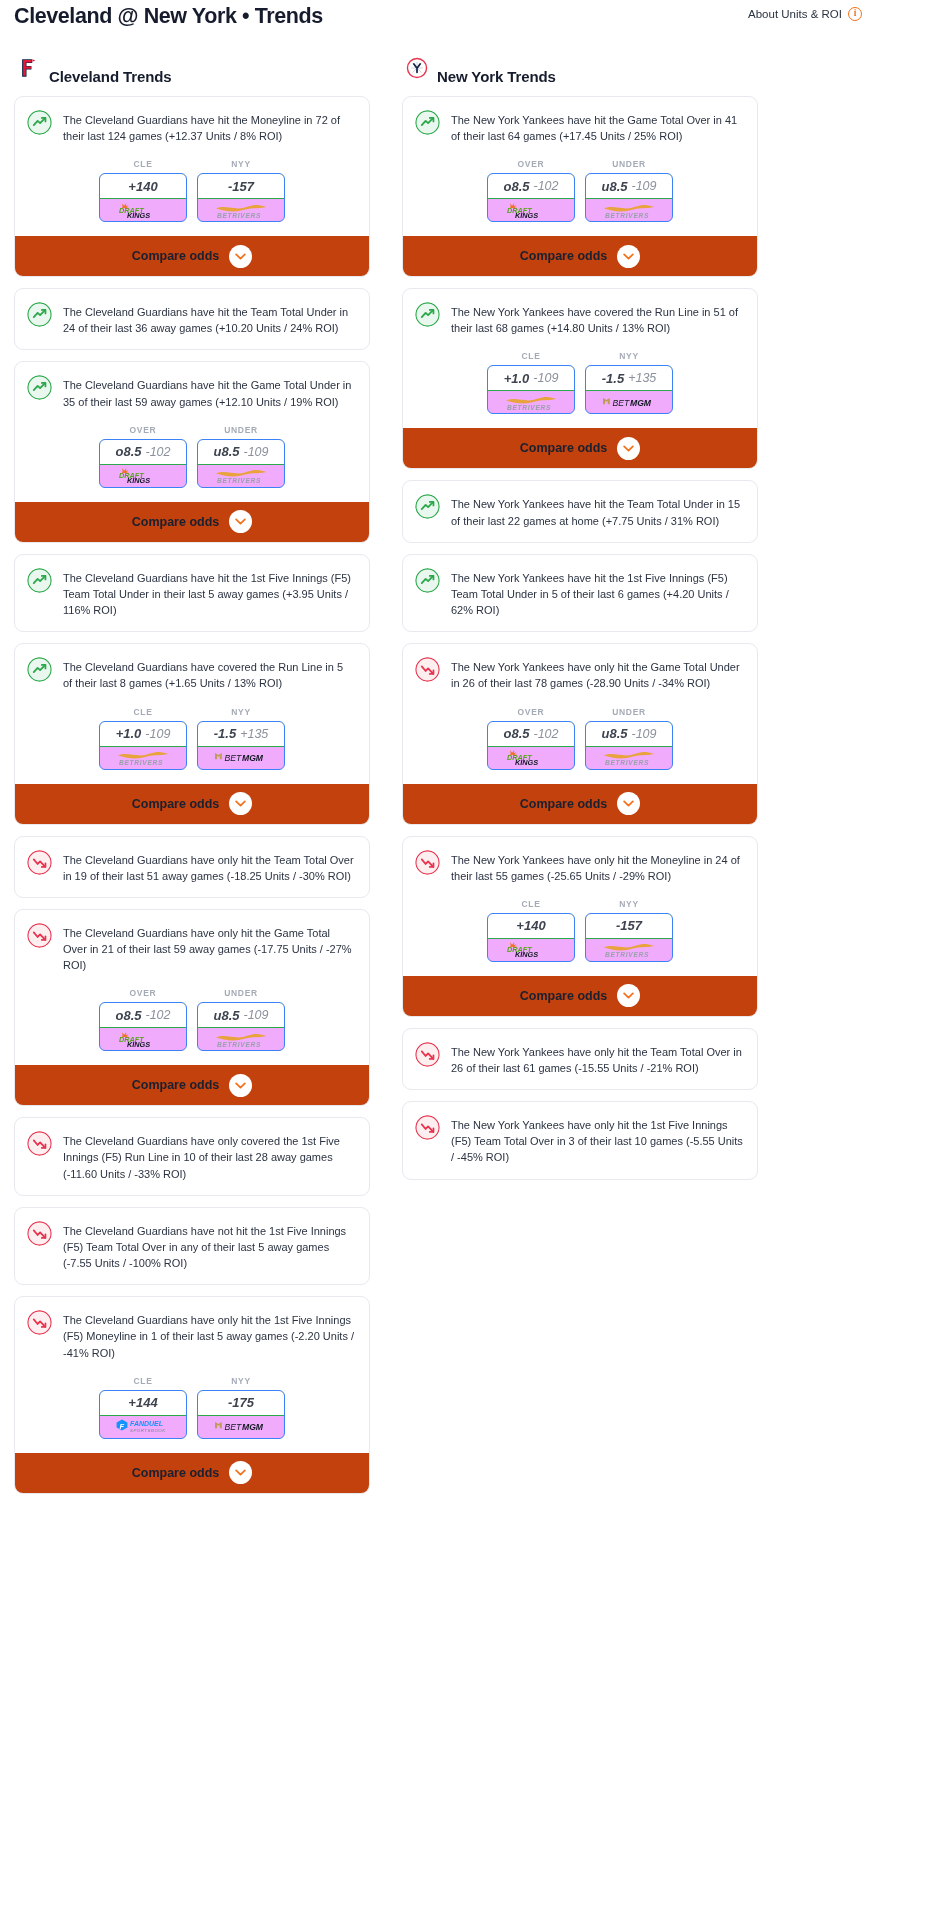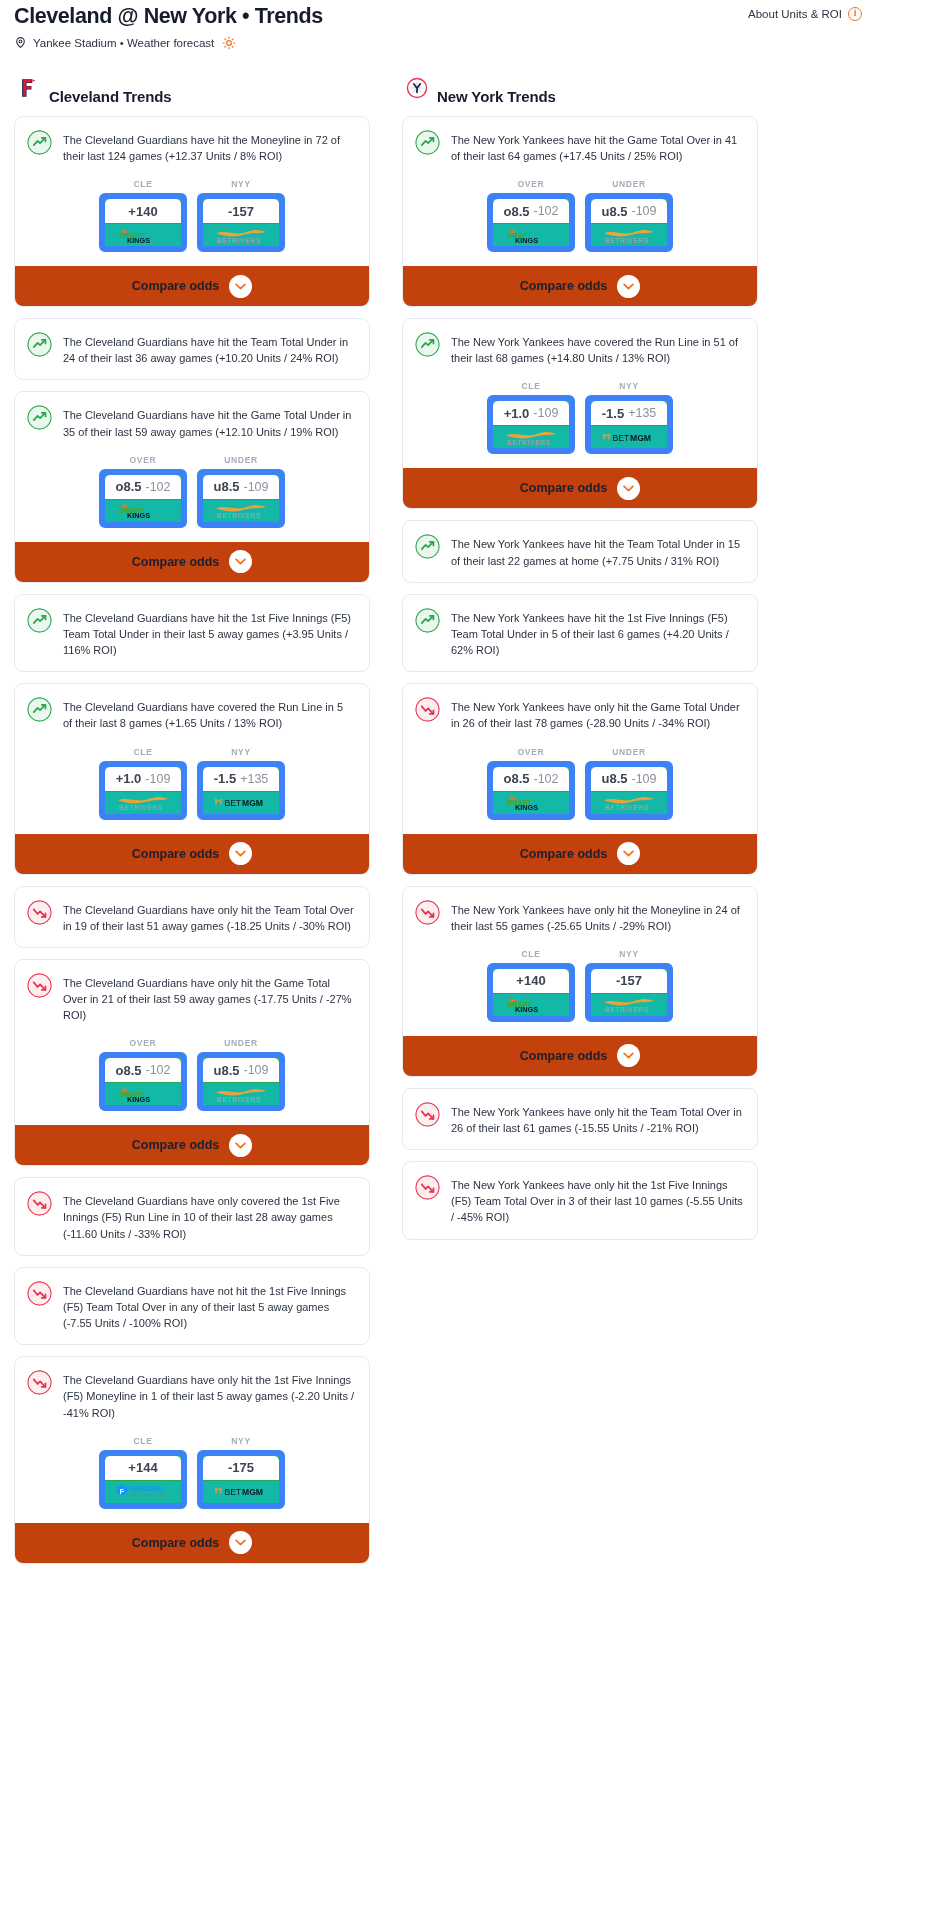--- a/index.html
+++ b/index.html
@@ -44,24 +44,25 @@
   }
   .card-body { display: flex; gap: 11px; padding: 13px 14px 13px 12px; }
   .badge { width: 25px; height: 25px; flex: 0 0 25px; border-radius: 50%; }
   .trend-text { font-size: 11px; line-height: 1.47; color: #2b3342; padding-top: 2px; }
 
   
   .odds-row { display: flex; justify-content: center; gap: 10px; padding: 2px 0 14px 0; }
   .odds-col { width: 88px; }
   .odds-label { font-size: 8.5px; letter-spacing: 0.7px; color: #a5abb6; text-align: center; margin-bottom: 4px; font-weight: 600; }
   .odds-box {
-    border: 6px solid #3b82f6;
+    border: 1px solid #3b82f6;
     border-radius: 6px;
     overflow: hidden;
-    background: #14b8a6;
+    background: #f0abfc;
+    font-style: italic;
   }
   .odds-val {
     border: 1px solid #2aa84a;
     border-radius: 6px 6px 0 0;
     margin: -1px -1px 0 -1px;
     height: 26px;
     display: flex; align-items: center; justify-content: center; gap: 4px;
     font-size: 13px; font-weight: 700; color: #3d4450;
     background: #fff;
   }
@@ -88,31 +89,20 @@
 <div class="page">
 
   <div class="topbar">
     <div class="title">Cleveland @ New York • Trends</div>
     <div class="about">
       <span>About Units &amp; ROI</span>
       <span class="info-icon">i</span>
     </div>
   </div>
 
-  <div class="venue">
-    <svg class="pin-icon" viewBox="0 0 24 24" fill="none" stroke="#2b3342" stroke-width="2">
-      <path d="M12 21s7-6.2 7-11a7 7 0 1 0-14 0c0 4.8 7 11 7 11z"></path>
-        <circle cx="12" cy="10" r="2.6"></circle>
-    </svg>
-    <span>Yankee Stadium • Weather forecast</span>
-    <svg class="sun-icon" viewBox="0 0 24 24" fill="none" stroke="#f2711c" stroke-width="2" stroke-linecap="round">
-      <circle cx="12" cy="12" r="4"></circle>
-      <path d="M12 2v2M12 20v2M2 12h2M20 12h2M4.9 4.9l1.5 1.5M17.6 17.6l1.5 1.5M19.1 4.9l-1.5 1.5M6.4 17.6l-1.5 1.5"></path>
-    </svg>
-  </div>
 
   <div class="columns" id="columns">
       <div class="col">
         <div class="col-head">
           <svg class="logo" viewBox="0 0 24 24">
             <path d="M4.5 2.5 h11 v4 h-6.2 v3.2 h5.4 v3.9 h-5.4 v8 h-4.8 z" fill="#0c2340"></path>
             <path d="M5.6 3.3 h9.3 v2.6 h-6.4 v4.5 h5.6 v2.5 h-5.6 v7.6 h-2.9 z" fill="#e31937"></path>
             <path d="M15.8 2.5 l3.0 1.4 -3.0 1.4 z" fill="#e31937"></path>
           </svg>
           <span class="name">Cleveland Trends</span>

